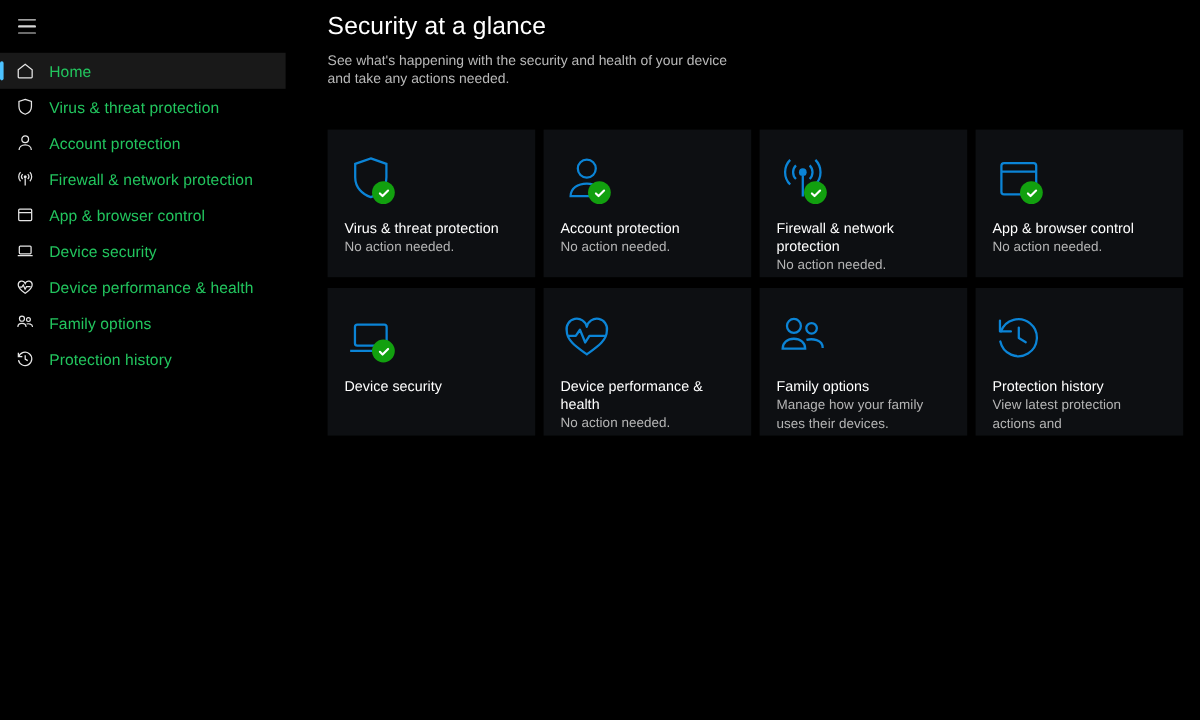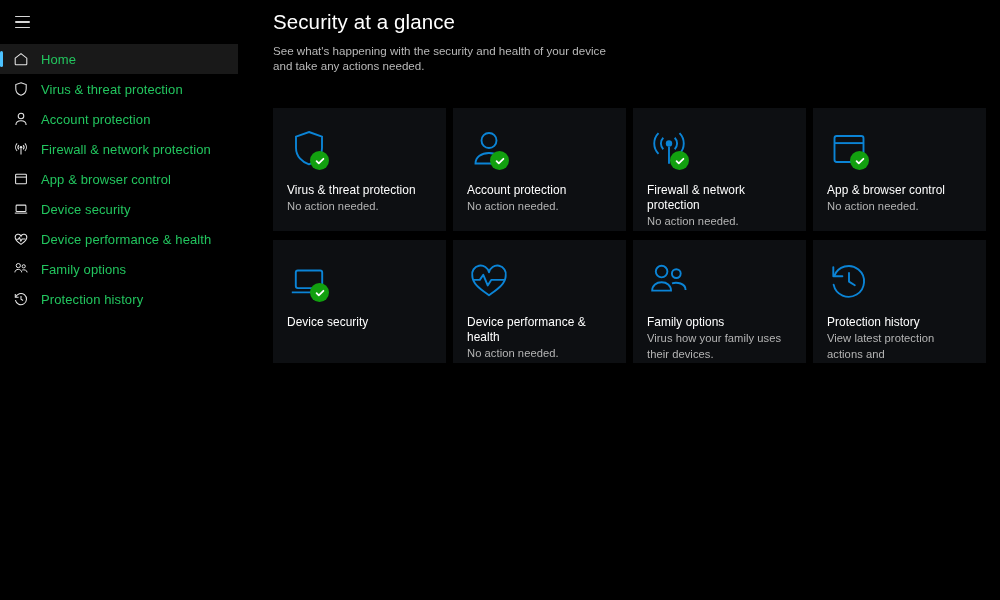--- a/index.html
+++ b/index.html
@@ -346,21 +346,21 @@
       <div class="card">
         <div class="card-icon-wrap">
           <svg width="44" height="44" viewBox="0 0 44 44" fill="none" stroke="#0b84d6" stroke-width="1.9">
             <circle cx="14.6" cy="12.6" r="5.8"></circle>
             <circle cx="29.3" cy="14.6" r="4.4"></circle>
             <path d="M5.2 31.6c0-5.2 4.2-8.3 9.4-8.3s9.4 3.1 9.4 8.3z"></path>
             <path d="M25 24.3c4.7-1.4 13.6-.3 13.6 6.6"></path>
           </svg>
         </div>
         <div class="card-title">Family options</div>
-        <div class="card-desc">Virus how your family uses their devices.</div>
+        <div class="card-desc">Manage how your family uses their devices.</div>
       </div>
 
       <div class="card">
         <div class="card-icon-wrap">
           <svg width="44" height="44" viewBox="0 0 44 44" fill="none" stroke="#0b84d6" stroke-width="1.9" stroke-linecap="round" stroke-linejoin="round">
             <path d="M7.2 17.1A15.4 15.4 0 1 1 6.6 25.6"></path>
             <path d="M6.3 8.1v9.1h9.1"></path>
             <path d="M22 14v8.6l5.8 3.6"></path>
           </svg>
         </div>

